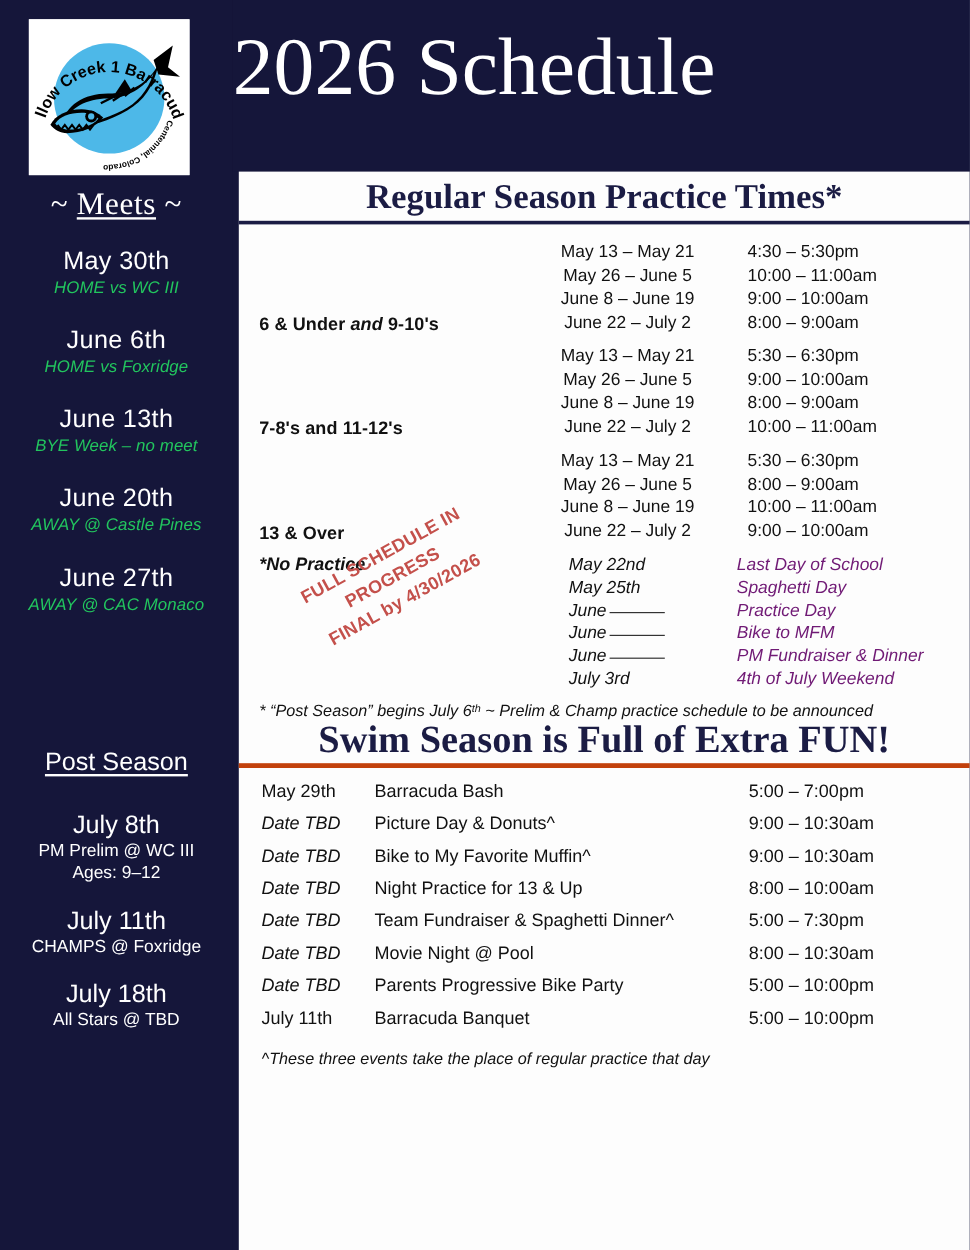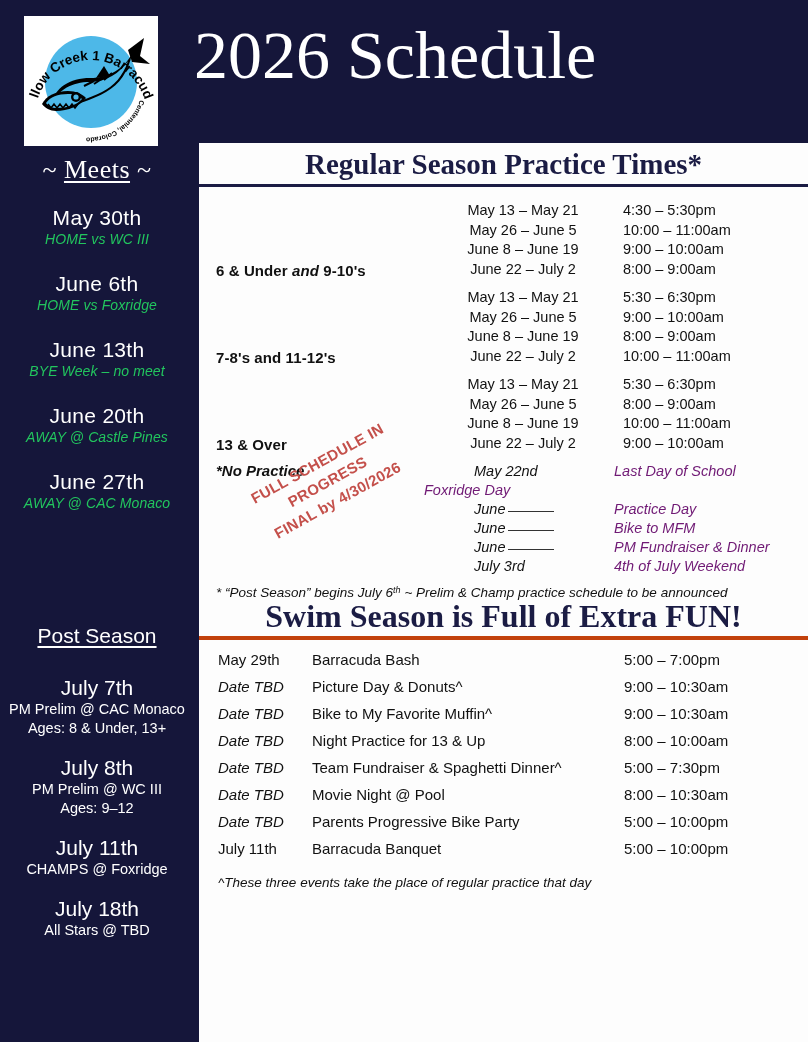--- a/index.html
+++ b/index.html
@@ -213,25 +213,20 @@
       <div class="meet">
         <div class="d">June  27th</div>
         <div class="s">AWAY @ CAC Monaco</div>
       </div>
     </div>
 
     <div class="post-title">Post Season</div>
 
     <div class="post-list">
       <div class="post">
-        <div class="d">July 7th</div>
-        <div class="s">PM Prelim @ CAC Monaco</div>
-        <div class="s">Ages: 8 &amp; Under, 13+</div>
-      </div>
-      <div class="post">
         <div class="d">July 8th</div>
         <div class="s">PM Prelim @ WC III</div>
         <div class="s">Ages:  9–12</div>
       </div>
       <div class="post">
         <div class="d">July 11th</div>
         <div class="s">CHAMPS @ Foxridge</div>
       </div>
       <div class="post">
         <div class="d">July 18th</div>
@@ -317,21 +312,22 @@
       </div>
 
       <div class="nopract">
         <div class="np-label">*No Practice</div>
         <div class="np-rows">
           <div class="nrow">
             <div class="nd"><span>May 22nd</span></div>
             <div class="nn">Last Day of School</div>
           </div>
           <div class="nrow">
-            <div class="nn">Foxridge Day</div>
+            <div class="nd"><span>May 25th</span></div>
+            <div class="nn">Spaghetti Day</div>
           </div>
           <div class="nrow">
             <div class="nd"><span>June</span><span class="blank"></span></div>
             <div class="nn">Practice Day</div>
           </div>
           <div class="nrow">
             <div class="nd"><span>June</span><span class="blank"></span></div>
             <div class="nn">Bike to MFM</div>
           </div>
           <div class="nrow">

